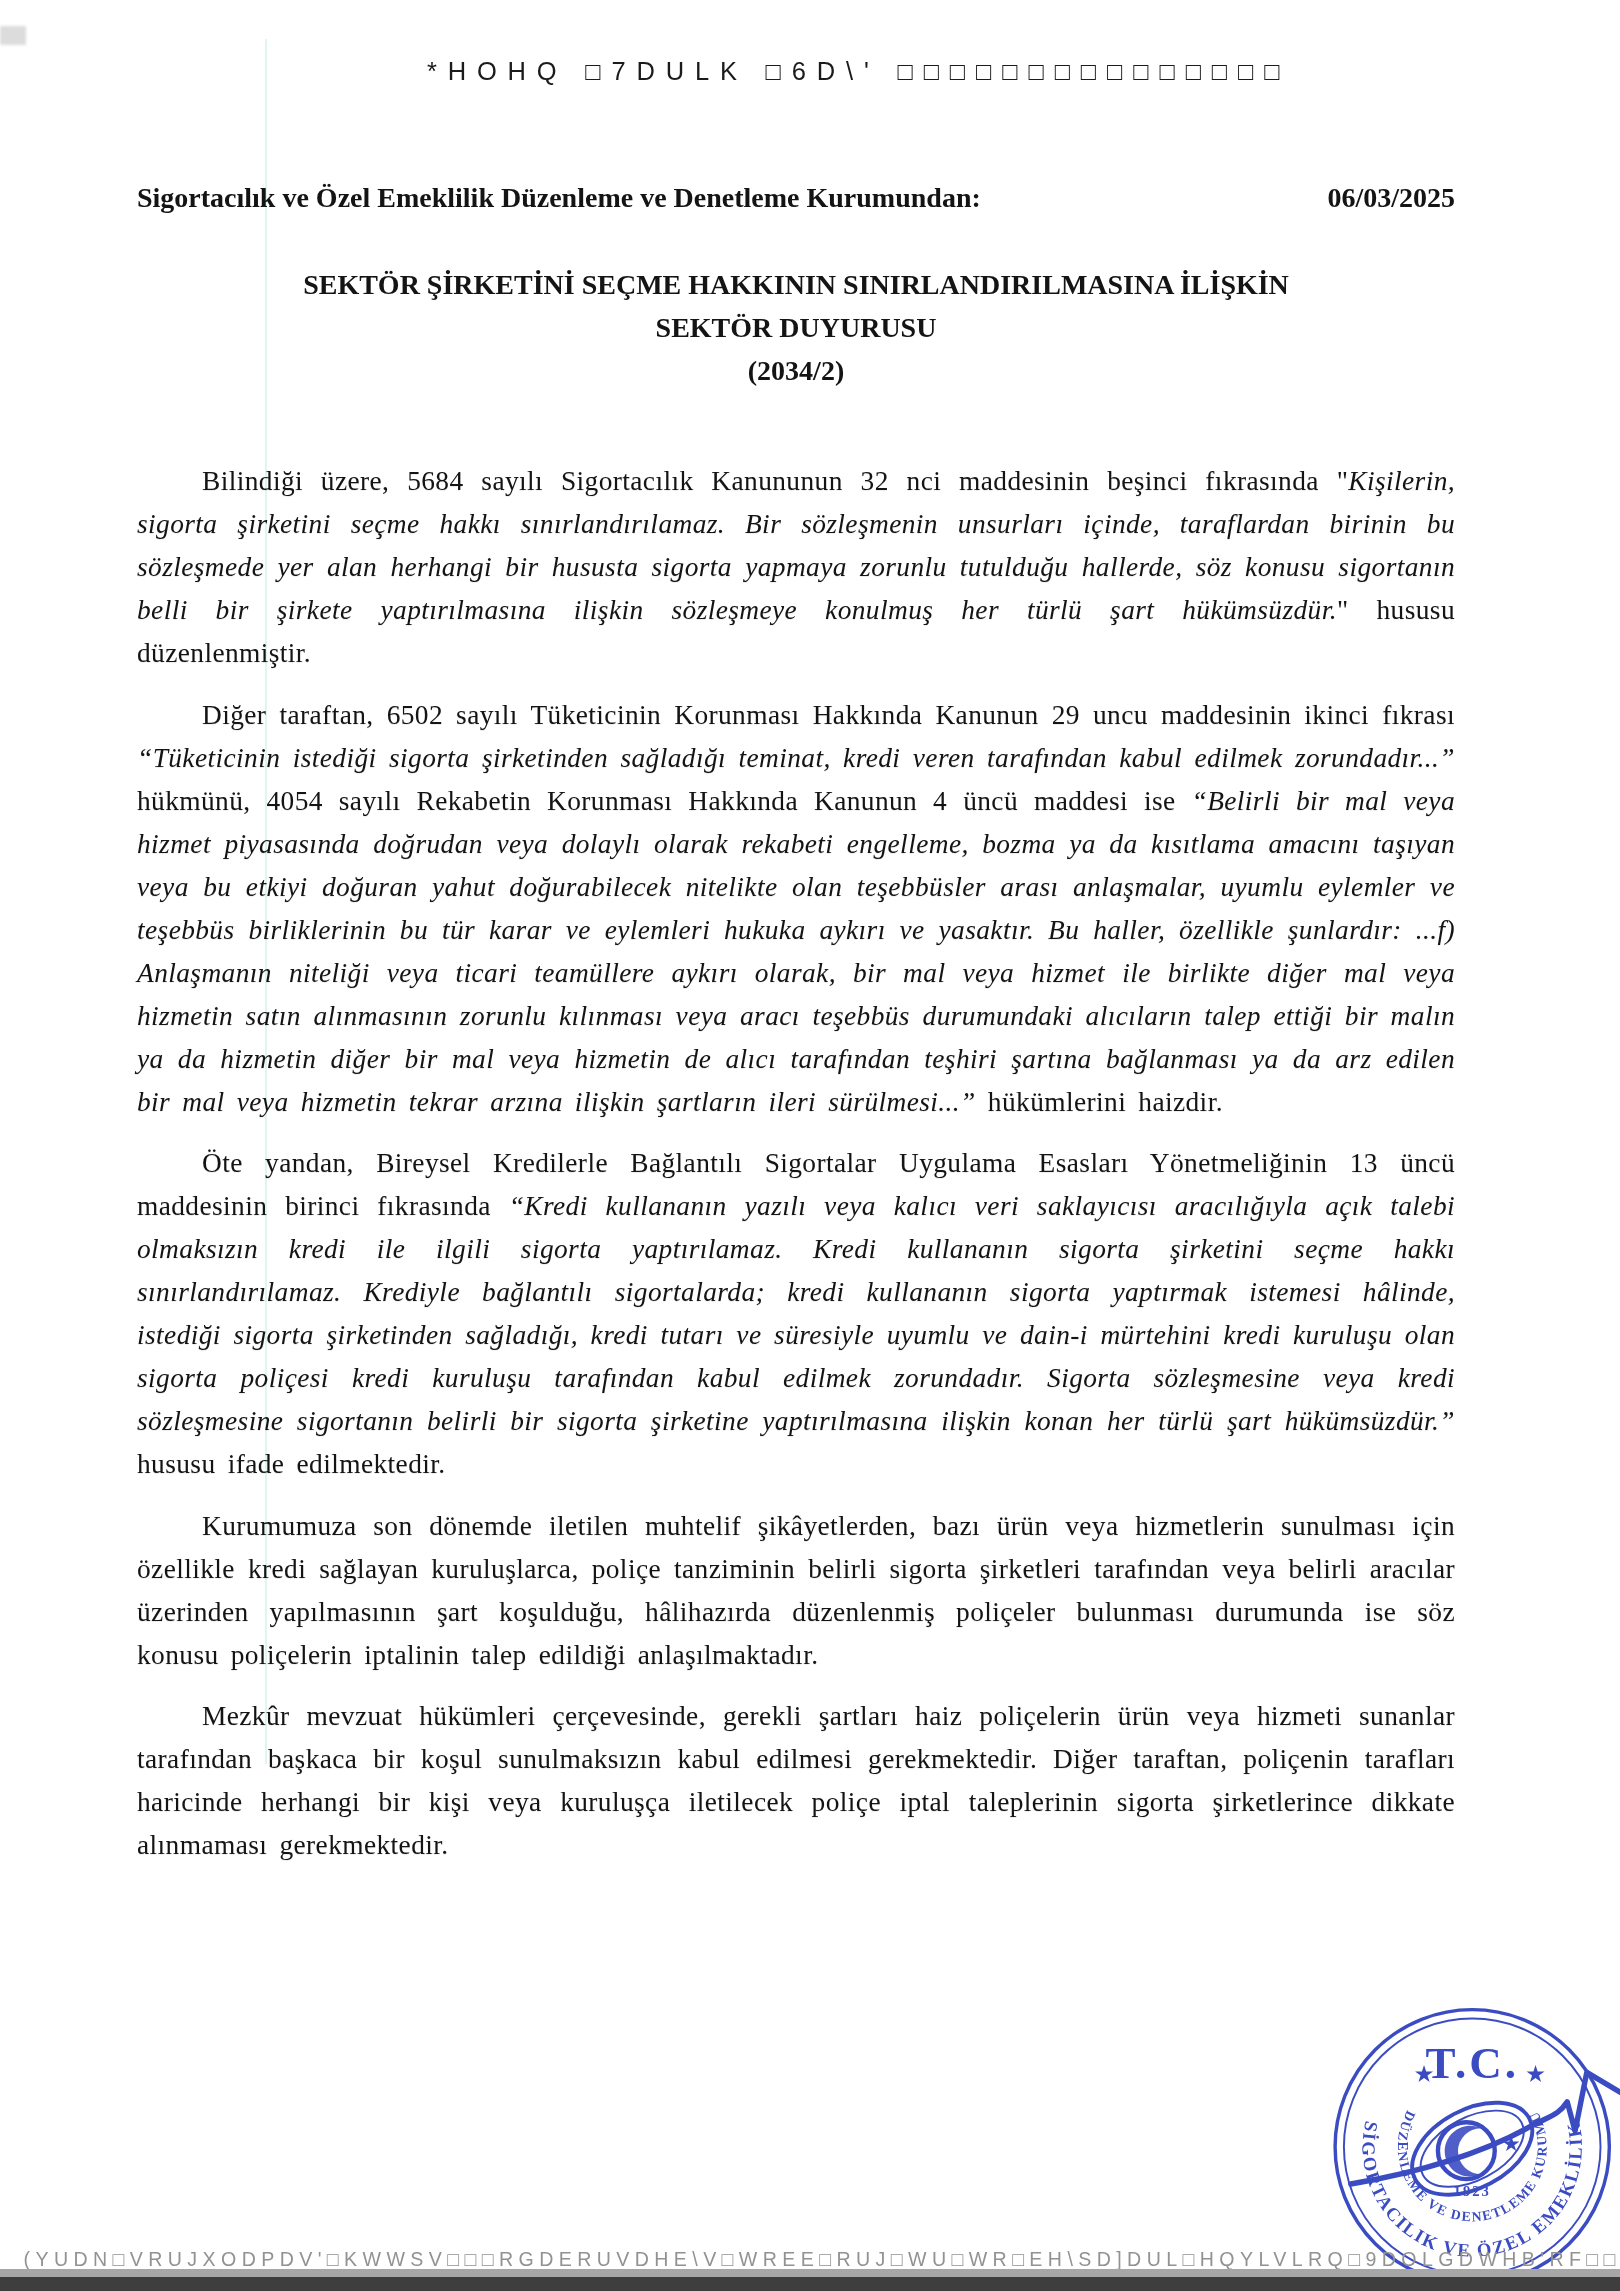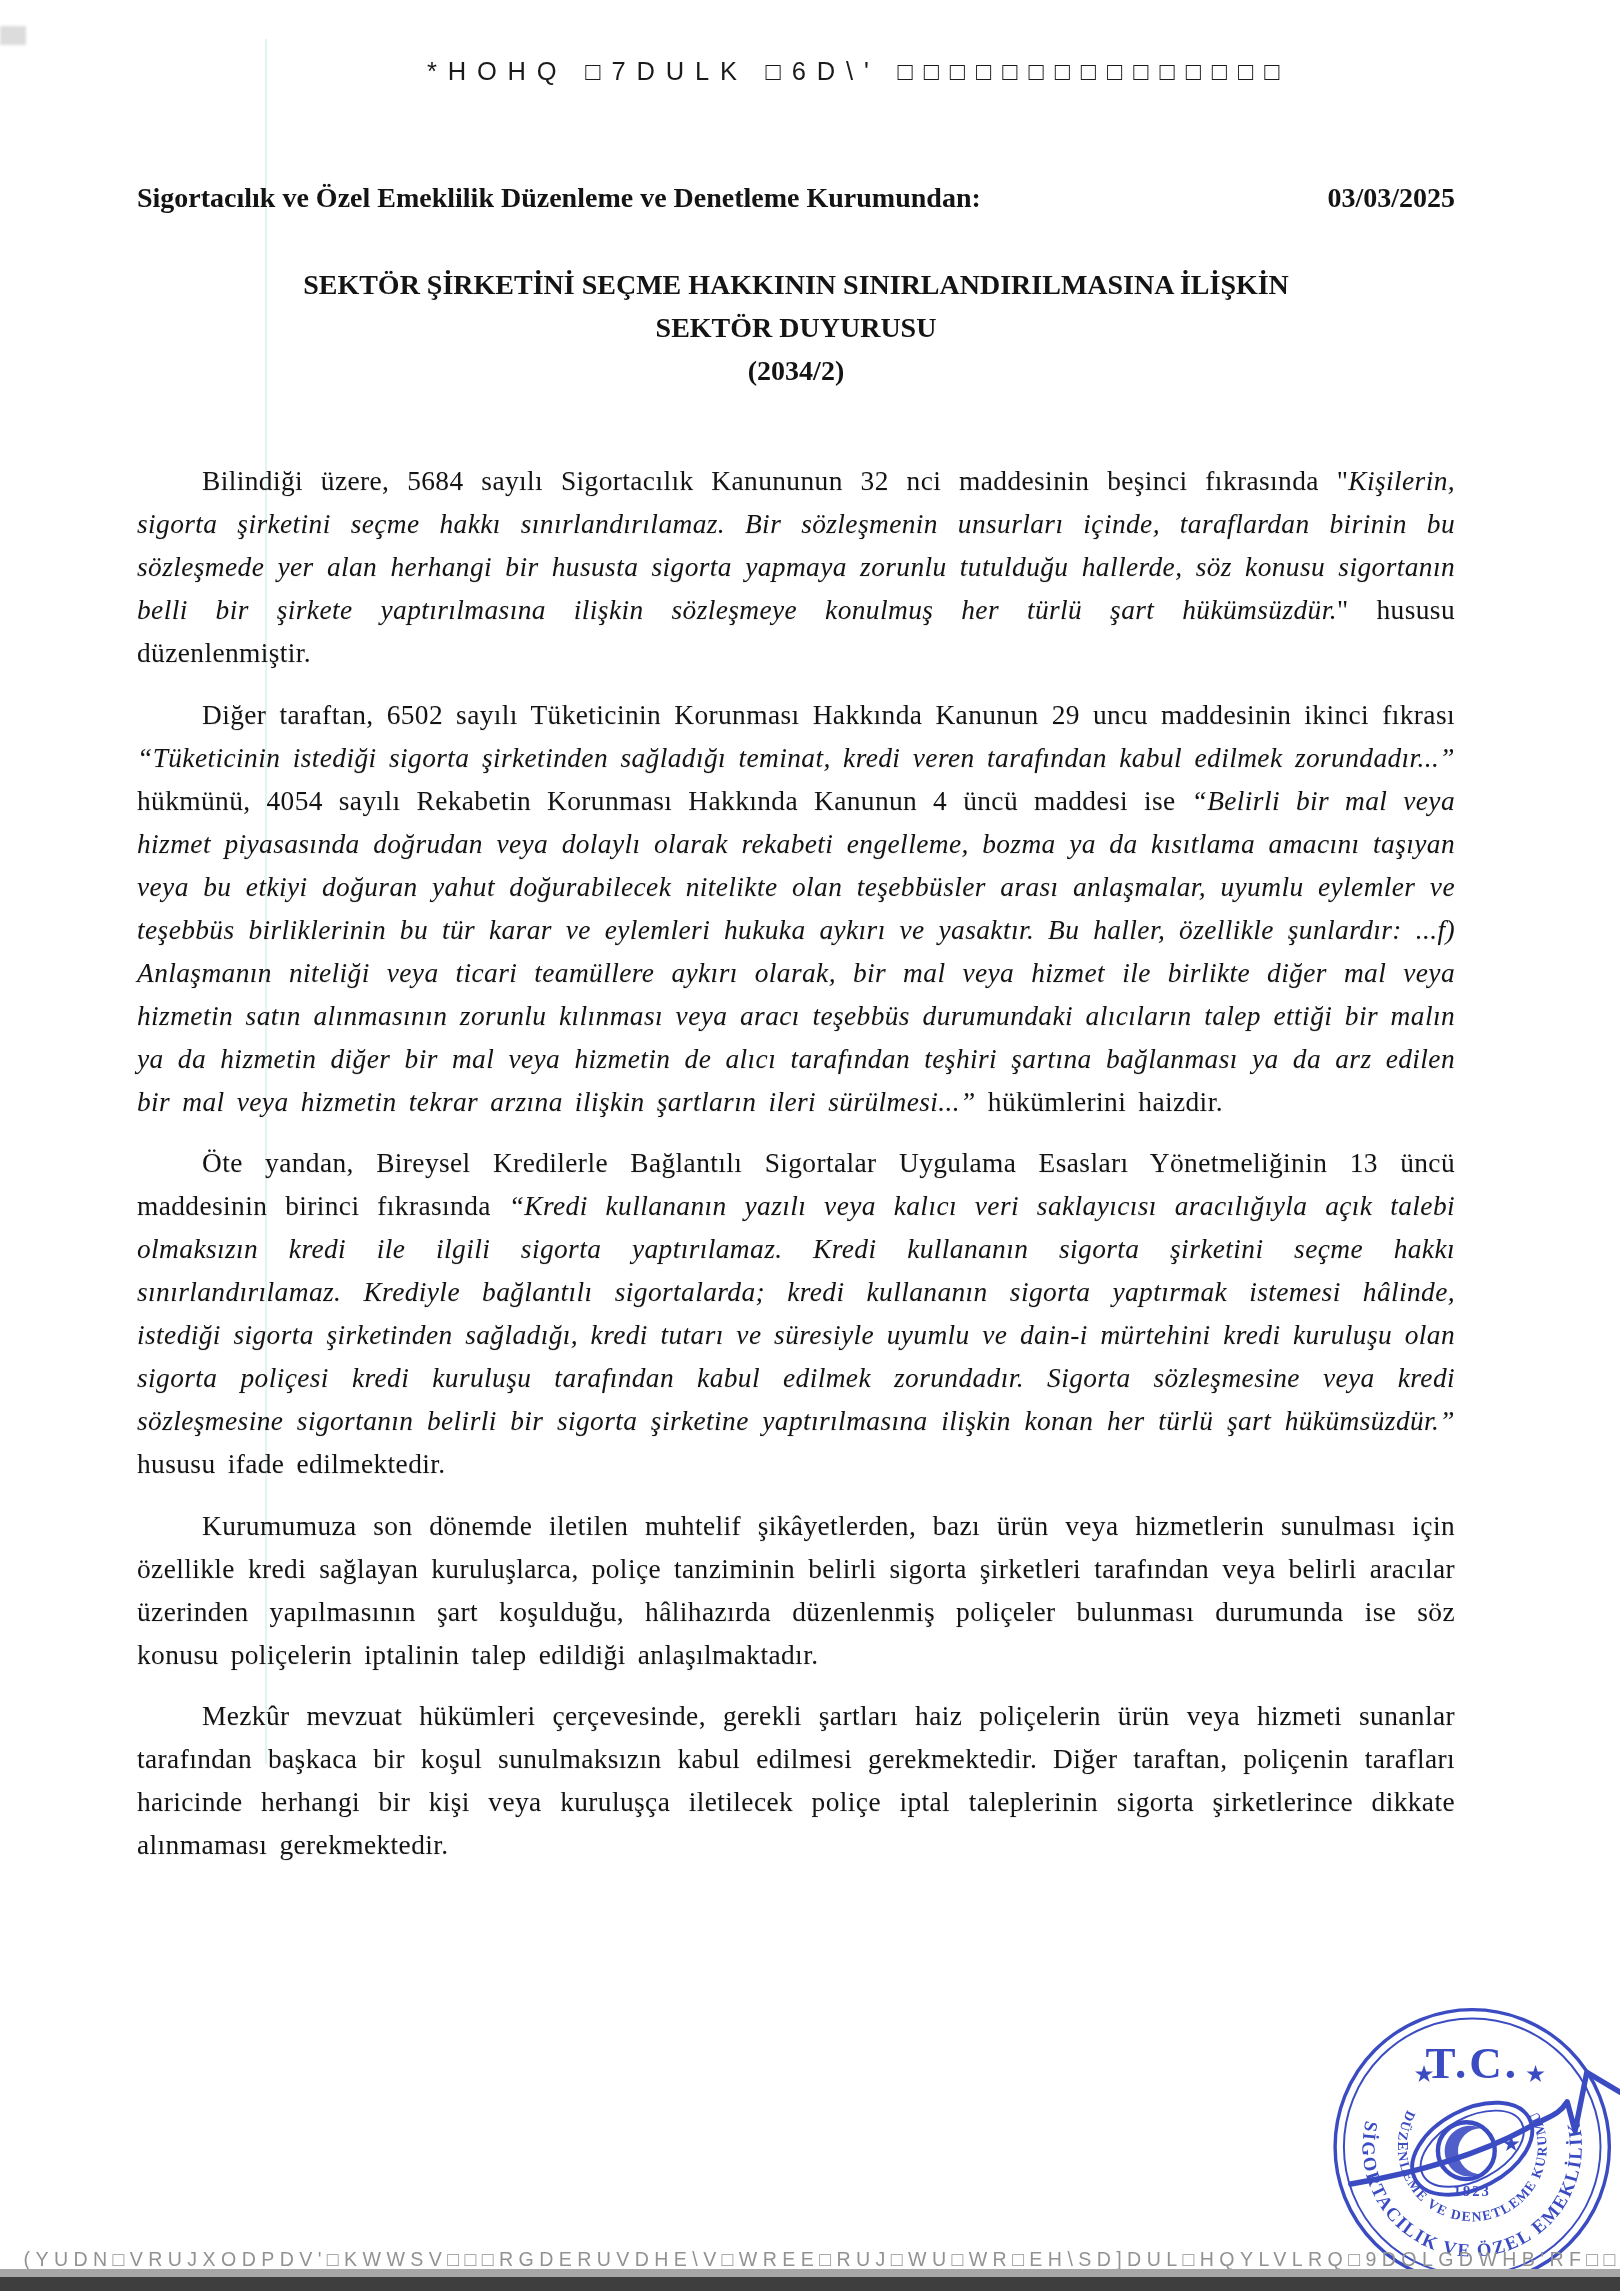--- a/index.html
+++ b/index.html
@@ -60,21 +60,21 @@
 
 <div class="page">
 
   <div class="scan-mark-topleft"></div>
   <div class="scan-line-vertical"></div>
 
   <div class="garbled-header">*HOHQ □7DULK □6D\' □□□□□□□□□□□□□□□</div>
 
   <div class="from-row">
     <span>Sigortacılık ve Özel Emeklilik Düzenleme ve Denetleme Kurumundan:</span>
-    <span>03/03/2025</span>
+    <span>06/03/2025</span>
   </div>
 
   <div class="title-block">
     <div>SEKTÖR ŞİRKETİNİ SEÇME HAKKININ SINIRLANDIRILMASINA İLİŞKİN</div>
     <div>SEKTÖR DUYURUSU</div>
     <div>(2034/2)</div>
   </div>
 
   <div class="body-block">
       <p class="body-para"><span>Bilindiği üzere, 5684 sayılı Sigortacılık Kanununun 32 nci maddesinin beşinci fıkrasında "</span><em>Kişilerin, sigorta şirketini seçme hakkı sınırlandırılamaz. Bir sözleşmenin unsurları içinde, taraflardan birinin bu sözleşmede yer alan herhangi bir hususta sigorta yapmaya zorunlu tutulduğu hallerde, söz konusu sigortanın belli bir şirkete yaptırılmasına ilişkin sözleşmeye konulmuş her türlü şart hükümsüzdür.</em><span>" hususu düzenlenmiştir.</span></p>

